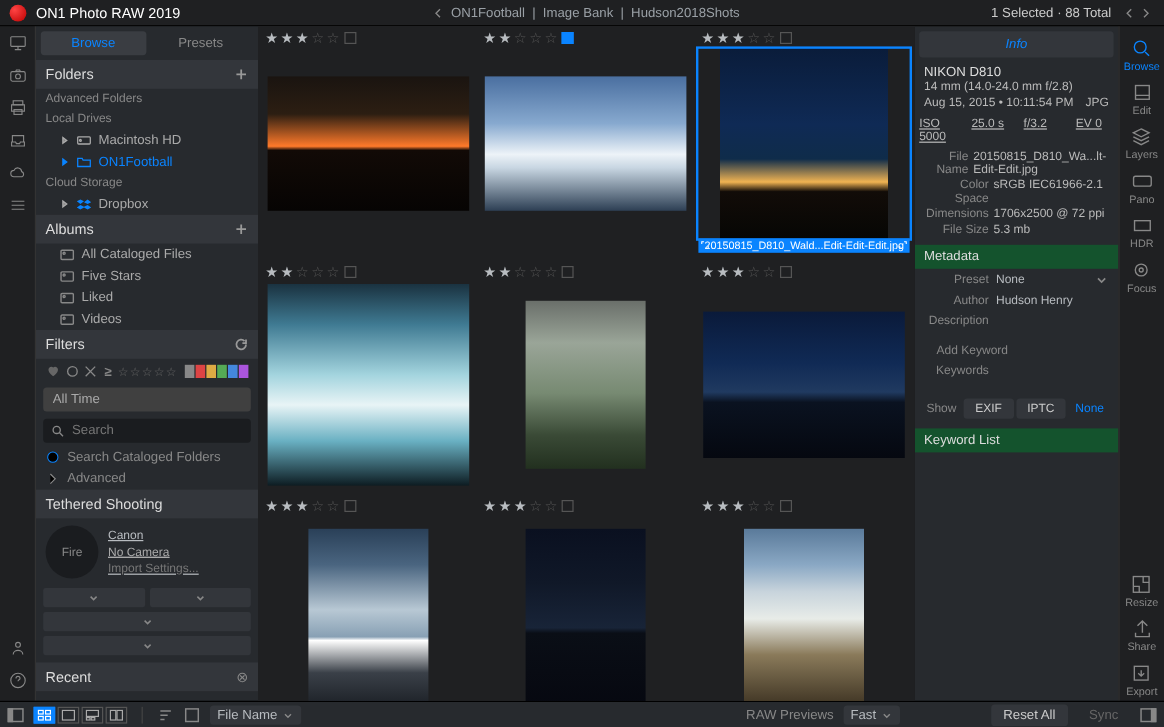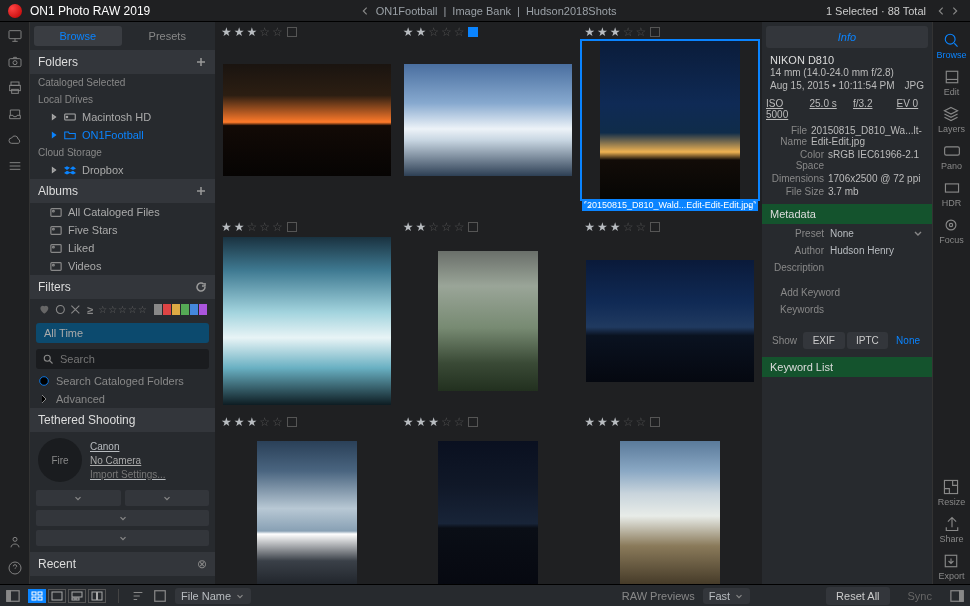--- a/index.html
+++ b/index.html
@@ -172,21 +172,21 @@
     <div class="seg">
       <div class="seg-btn active">Browse</div>
       <div class="seg-btn">Presets</div>
     </div>
     <div class="section-hdr">
       <span>Folders</span>
       <svg viewBox="0 0 12 12">
           <path d="M6 2v8M2 6h8"></path>
         </svg>
     </div>
-    <div class="subhdr">Cataloged Selected</div>
+    <div class="subhdr">Advanced Folders</div>
     <div class="subhdr">Local Drives</div>
     <div class="tree-item">
       <svg class="tri" viewBox="0 0 10 10">
           <path d="M3 2l4 3-4 3z" fill="#888"></path>
         </svg>
       <svg viewBox="0 0 16 16">
           <rect x="1" y="4" width="14" height="8" rx="1"></rect>
           <circle cx="4" cy="8" r="1"></circle>
         </svg>
       <span>Macintosh HD</span>
@@ -273,21 +273,21 @@
       <div class="swatches">
         <div class="sw" style="background:#888"></div>
           <div class="sw" style="background:#d44"></div>
           <div class="sw" style="background:#da4"></div>
           <div class="sw" style="background:#5a5"></div>
           <div class="sw" style="background:#48d"></div>
           <div class="sw" style="background:#a5d"></div>
       </div>
     </div>
     <div class="search-row">
-      <div class="search-wrap"><input class="search-inp" readonly="" style="padding-left: 8px; background: #0c4a6e;" value="All Time"></div>
+      <div class="search-wrap"><input class="search-inp" readonly="" style="padding-left: 8px; background: #404040;" value="All Time"></div>
     </div>
     <div class="search-row">
       <div class="search-wrap">
         <svg viewBox="0 0 16 16">
             <circle cx="7" cy="7" r="4"></circle>
             <path d="M10 10l4 4"></path>
           </svg>
         <input class="search-inp" placeholder="Search" style="">
       </div>
     </div>
@@ -499,21 +499,21 @@
         <div class="fr">
           <span class="lab">Color Space</span>
           <span>sRGB IEC61966-2.1</span>
         </div>
         <div class="fr">
           <span class="lab">Dimensions</span>
           <span>1706x2500 @ 72 ppi</span>
         </div>
         <div class="fr">
           <span class="lab">File Size</span>
-          <span>3.7 mb</span>
+          <span>5.3 mb</span>
         </div>
       </div>
     <div class="meta-hdr">Metadata</div>
     <div class="meta-row">
       <span class="lab">Preset</span>
       <span class="val">None</span>
       <svg class="dd-ic icn" width="12" height="12" viewBox="0 0 12 12">
           <path d="M3 5l3 3 3-3"></path>
         </svg>
     </div>

